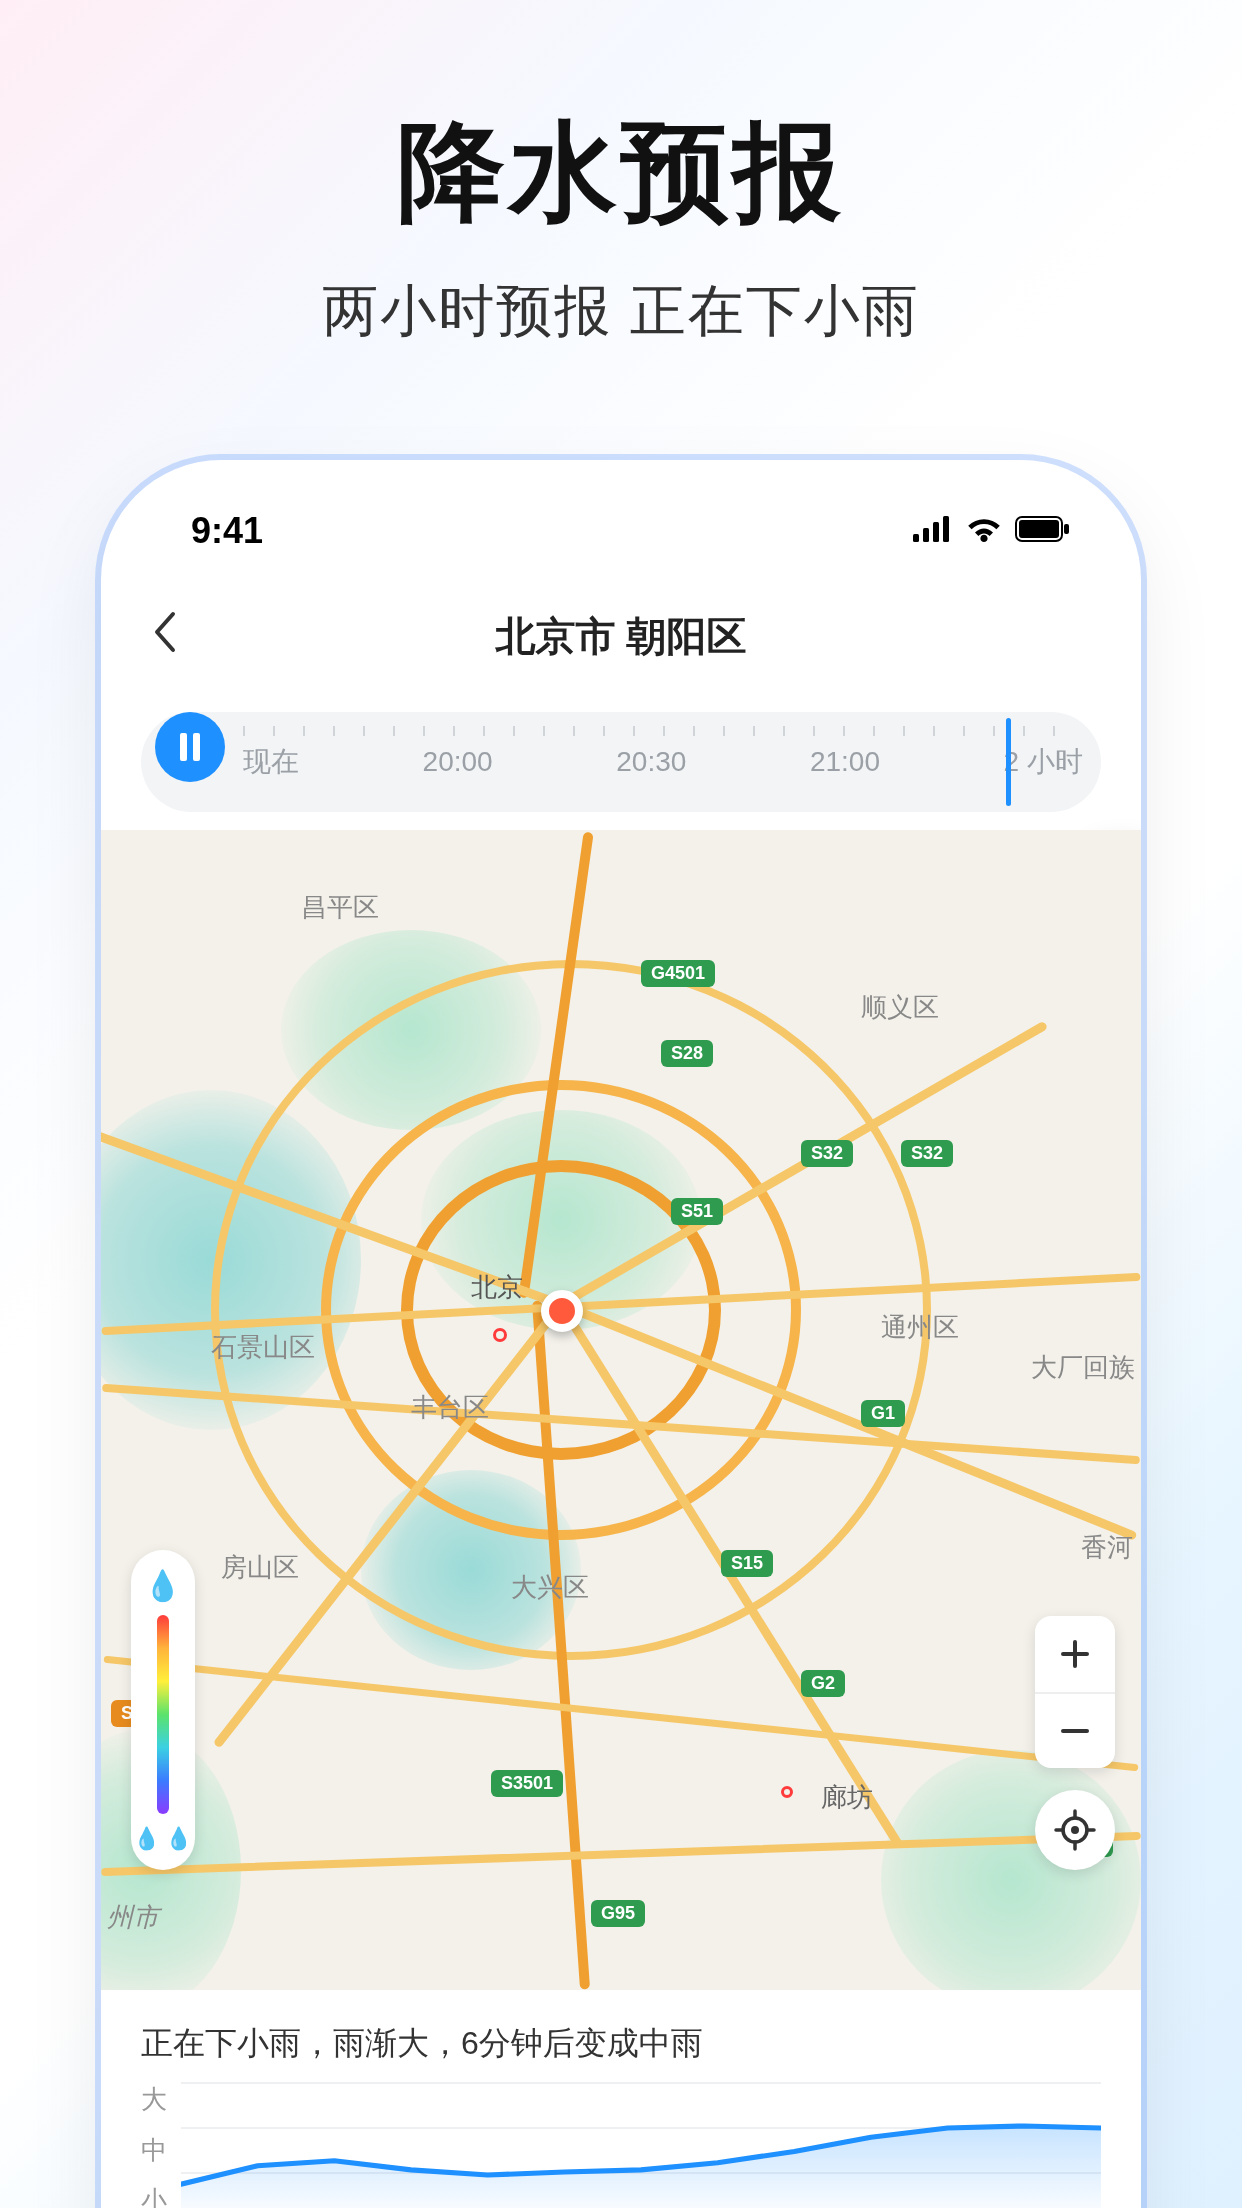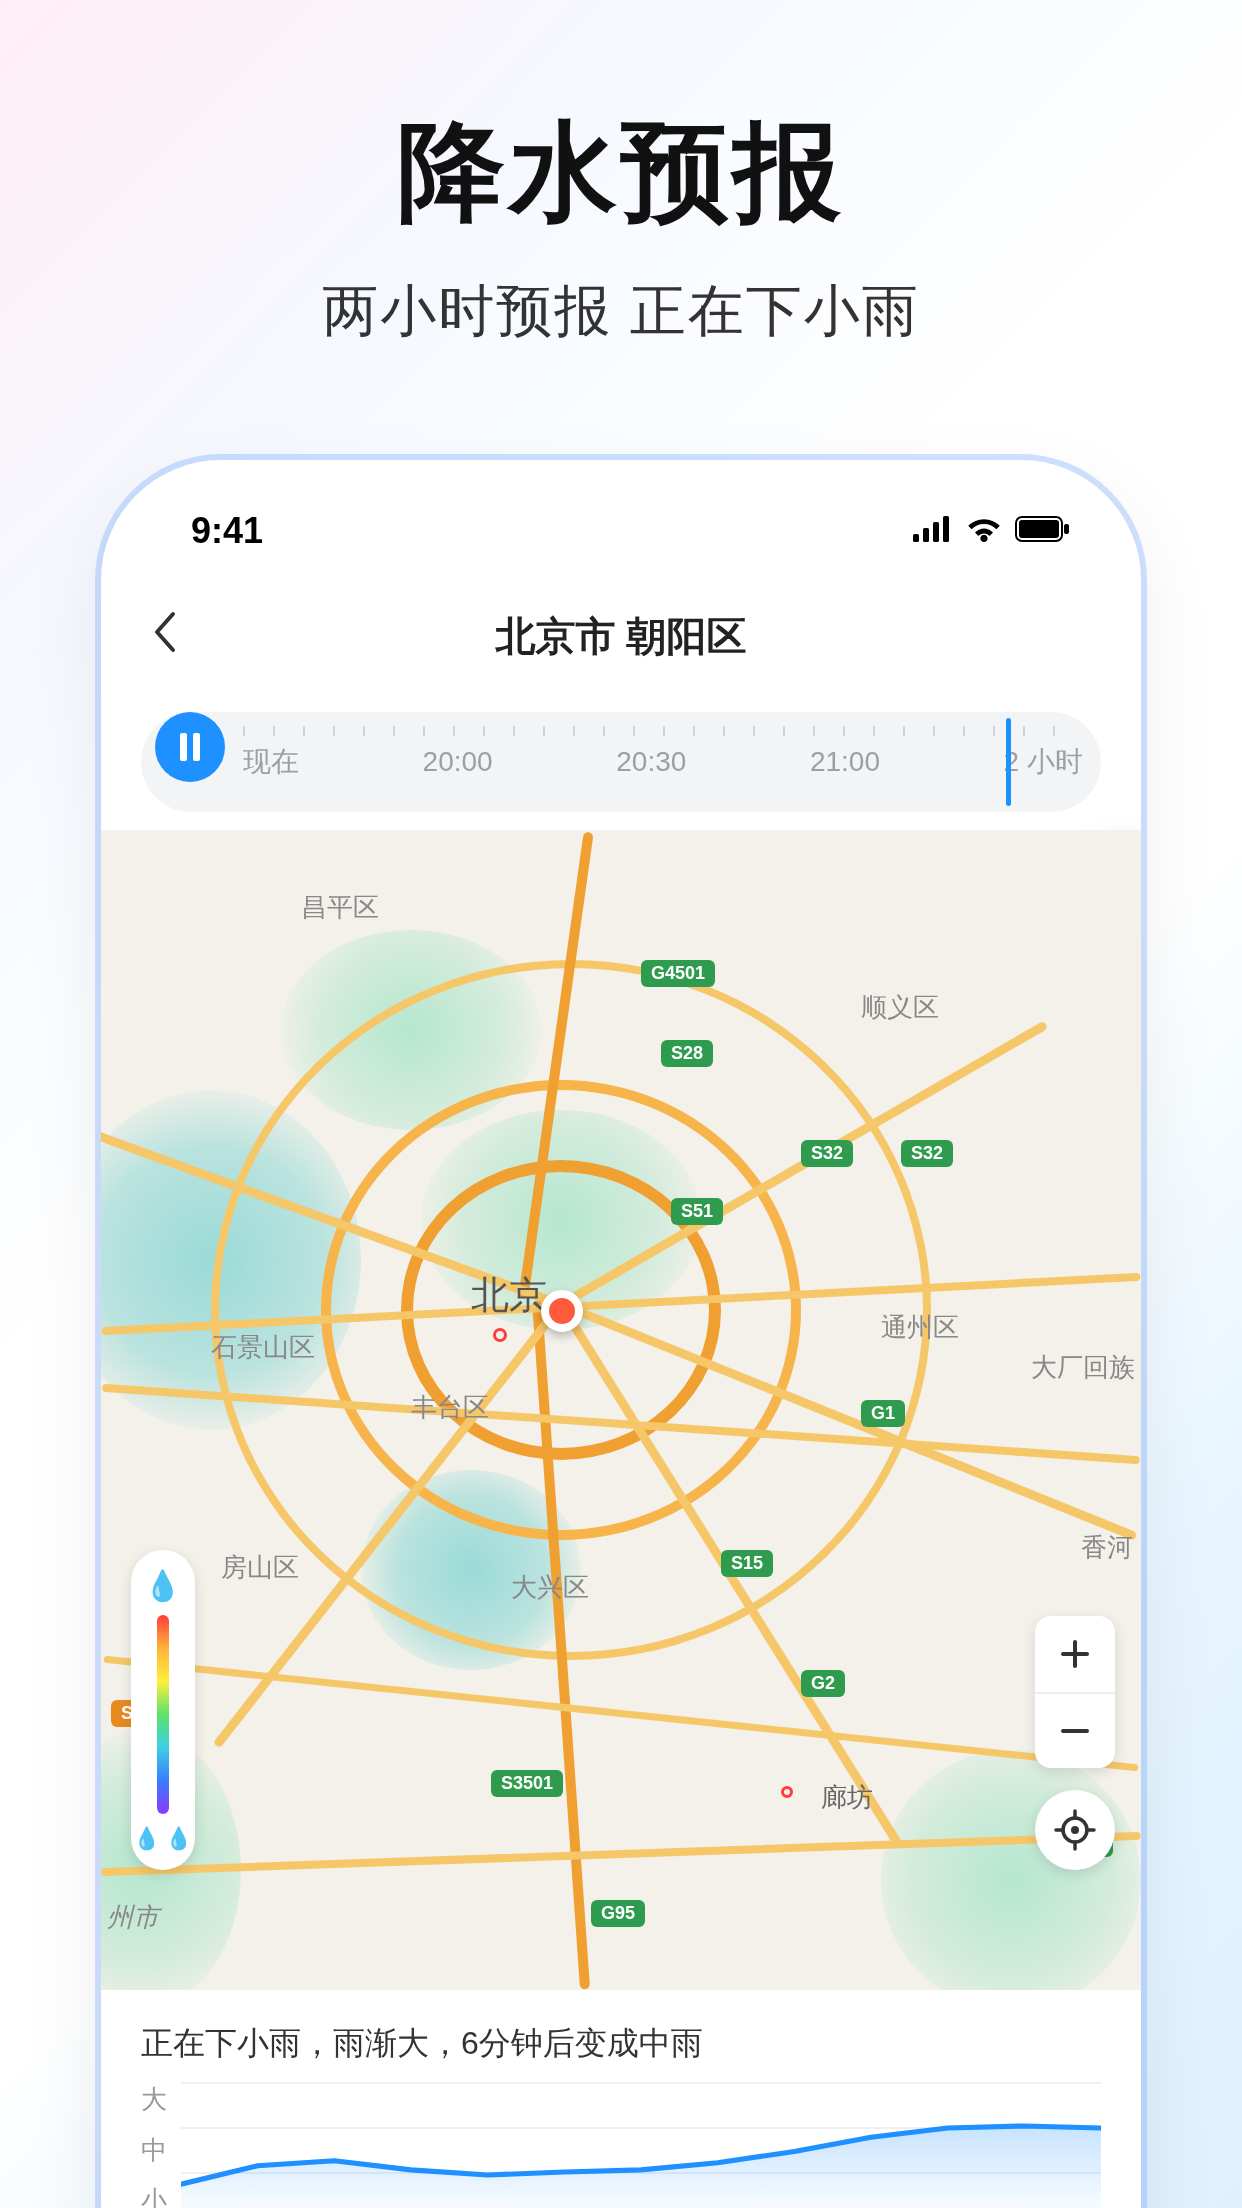--- a/index.html
+++ b/index.html
@@ -145,21 +145,21 @@
 }
 .rain { position: absolute; background: radial-gradient(circle, rgba(80,200,200,0.55) 0%, rgba(80,200,200,0.35) 50%, rgba(80,200,200,0) 80%); border-radius: 50%; }
 .rain.light { background: radial-gradient(circle, rgba(120,220,180,0.5) 0%, rgba(120,220,180,0.25) 55%, rgba(120,220,180,0) 85%); }
 
 .map-label {
   position: absolute;
   font-size: 26px;
   color: #888;
   white-space: nowrap;
 }
-.map-label.big { font-size: 38px; color: #555; }
+.map-label.big { font-size: 26px; color: #555; }
 
 .pin {
   position: absolute;
   left: 440px; top: 460px;
   width: 42px; height: 42px;
   background: #ff5a3c;
   border: 8px solid #fff;
   border-radius: 50%;
   box-shadow: 0 4px 10px rgba(0,0,0,0.25);
 }

